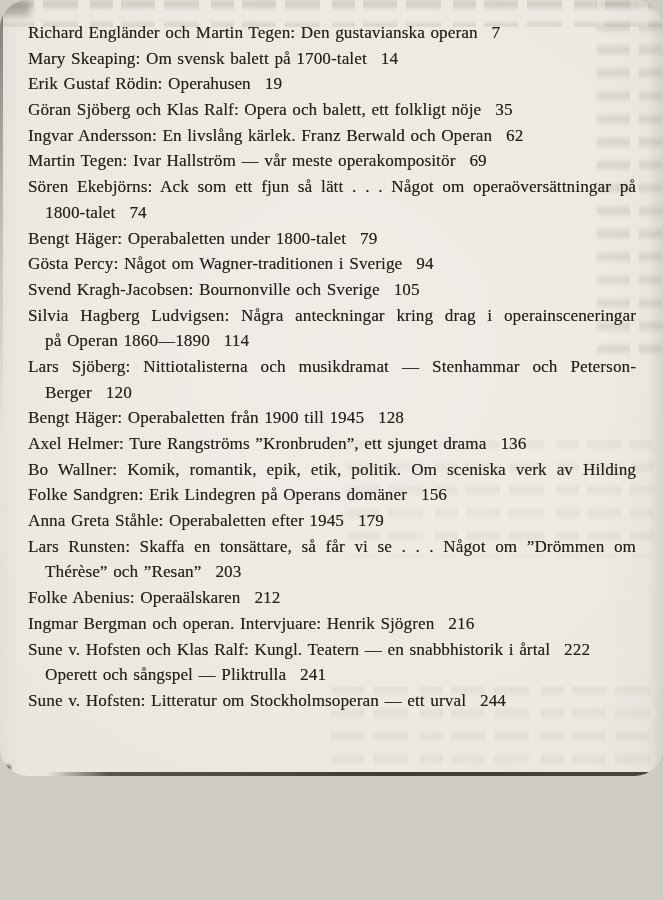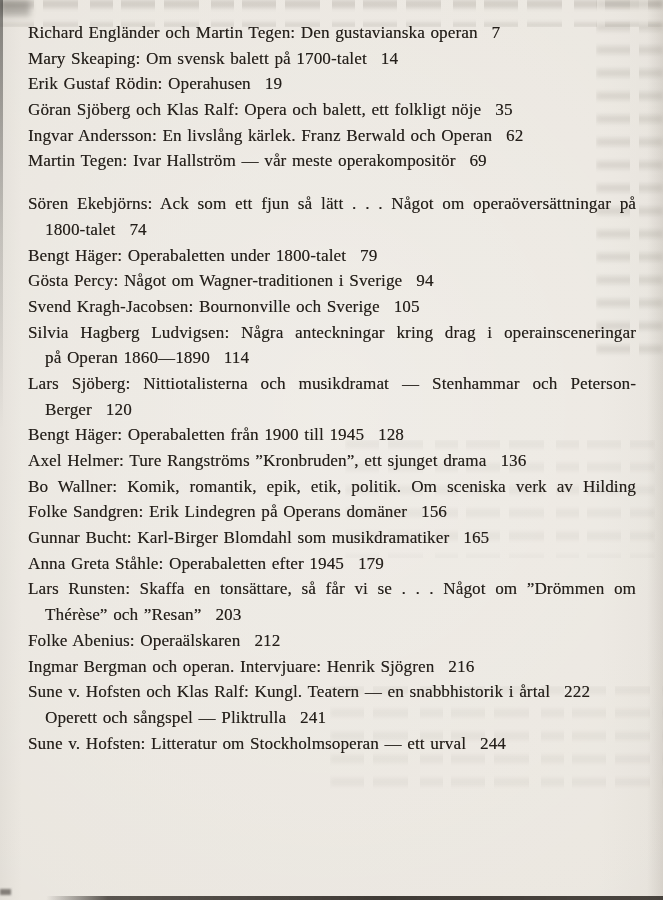--- a/index.html
+++ b/index.html
@@ -3,28 +3,29 @@
 <meta charset="utf-8">
 <style>
   html, body {
     margin: 0;
     padding: 0;
     background: #cfcbc4;
   }
   #scan-page {
     position: relative;
     width: 663px;
-    height: 900px;
+    height: 776px;
     overflow: hidden;
     background:
       radial-gradient(ellipse 120% 100% at 50% 45%, rgba(255,255,255,0.25), rgba(0,0,0,0) 70%),
       linear-gradient(to right, #e2ded7 0px, #eae6df 22px, #ebe7e0 600px, #e6e2db 663px),
       #e9e5de;
     font-family: "Liberation Serif", "DejaVu Serif", serif;
     color: #241f1a;
+    border-radius: 28px;
   }
 
   
   #toc {
     position: absolute;
     left: 28px;
     top: 20px;
     width: 608px;
     font-size: 17px;
     line-height: 25.7px;
@@ -38,21 +39,20 @@
   }
   .toc-line.indent {
     padding-left: 17px;
   }
   .toc-line.stretch {
     white-space: normal;
     text-align: justify;
     text-align-last: justify;
   }
   .toc-line.para-break {
-    margin-top: 17px;
   }
   .page-num {
     margin-left: 14px;
   }
 
   
   .ghost {
     position: absolute;
     pointer-events: none;
     background-image: repeating-linear-gradient(
@@ -134,21 +134,20 @@
       <div class="toc-line"><span>Gösta Percy: Något om Wagner-traditionen i Sverige</span><span class="page-num">94</span></div>
       <div class="toc-line"><span>Svend Kragh-Jacobsen: Bournonville och Sverige</span><span class="page-num">105</span></div>
       <div class="toc-line stretch"><span>Silvia Hagberg Ludvigsen: Några anteckningar kring drag i operainsceneringar</span></div>
       <div class="toc-line indent"><span>på Operan 1860—1890</span><span class="page-num">114</span></div>
       <div class="toc-line stretch"><span>Lars Sjöberg: Nittiotalisterna och musikdramat — Stenhammar och Peterson-</span></div>
       <div class="toc-line indent"><span>Berger</span><span class="page-num">120</span></div>
       <div class="toc-line"><span>Bengt Häger: Operabaletten från 1900 till 1945</span><span class="page-num">128</span></div>
       <div class="toc-line"><span>Axel Helmer: Ture Rangströms ”Kronbruden”, ett sjunget drama</span><span class="page-num">136</span></div>
       <div class="toc-line stretch"><span>Bo Wallner: Komik, romantik, epik, etik, politik. Om sceniska verk av Hilding</span></div>
       <div class="toc-line"><span>Folke Sandgren: Erik Lindegren på Operans domäner</span><span class="page-num">156</span></div>
-      <div class="toc-line"><span>Gunnar Bucht: Karl-Birger Blomdahl som musikdramatiker</span><span class="page-num">165</span></div>
       <div class="toc-line"><span>Anna Greta Ståhle: Operabaletten efter 1945</span><span class="page-num">179</span></div>
       <div class="toc-line stretch"><span>Lars Runsten: Skaffa en tonsättare, så får vi se . . . Något om ”Drömmen om</span></div>
       <div class="toc-line indent"><span>Thérèse” och ”Resan”</span><span class="page-num">203</span></div>
       <div class="toc-line"><span>Folke Abenius: Operaälskaren</span><span class="page-num">212</span></div>
       <div class="toc-line"><span>Ingmar Bergman och operan. Intervjuare: Henrik Sjögren</span><span class="page-num">216</span></div>
       <div class="toc-line"><span>Sune v. Hofsten och Klas Ralf: Kungl. Teatern — en snabbhistorik i årtal</span><span class="page-num">222</span></div>
       <div class="toc-line indent"><span>Operett och sångspel — Pliktrulla</span><span class="page-num">241</span></div>
       <div class="toc-line"><span>Sune v. Hofsten: Litteratur om Stockholmsoperan — ett urval</span><span class="page-num">244</span></div>
     </div>
 </div>

